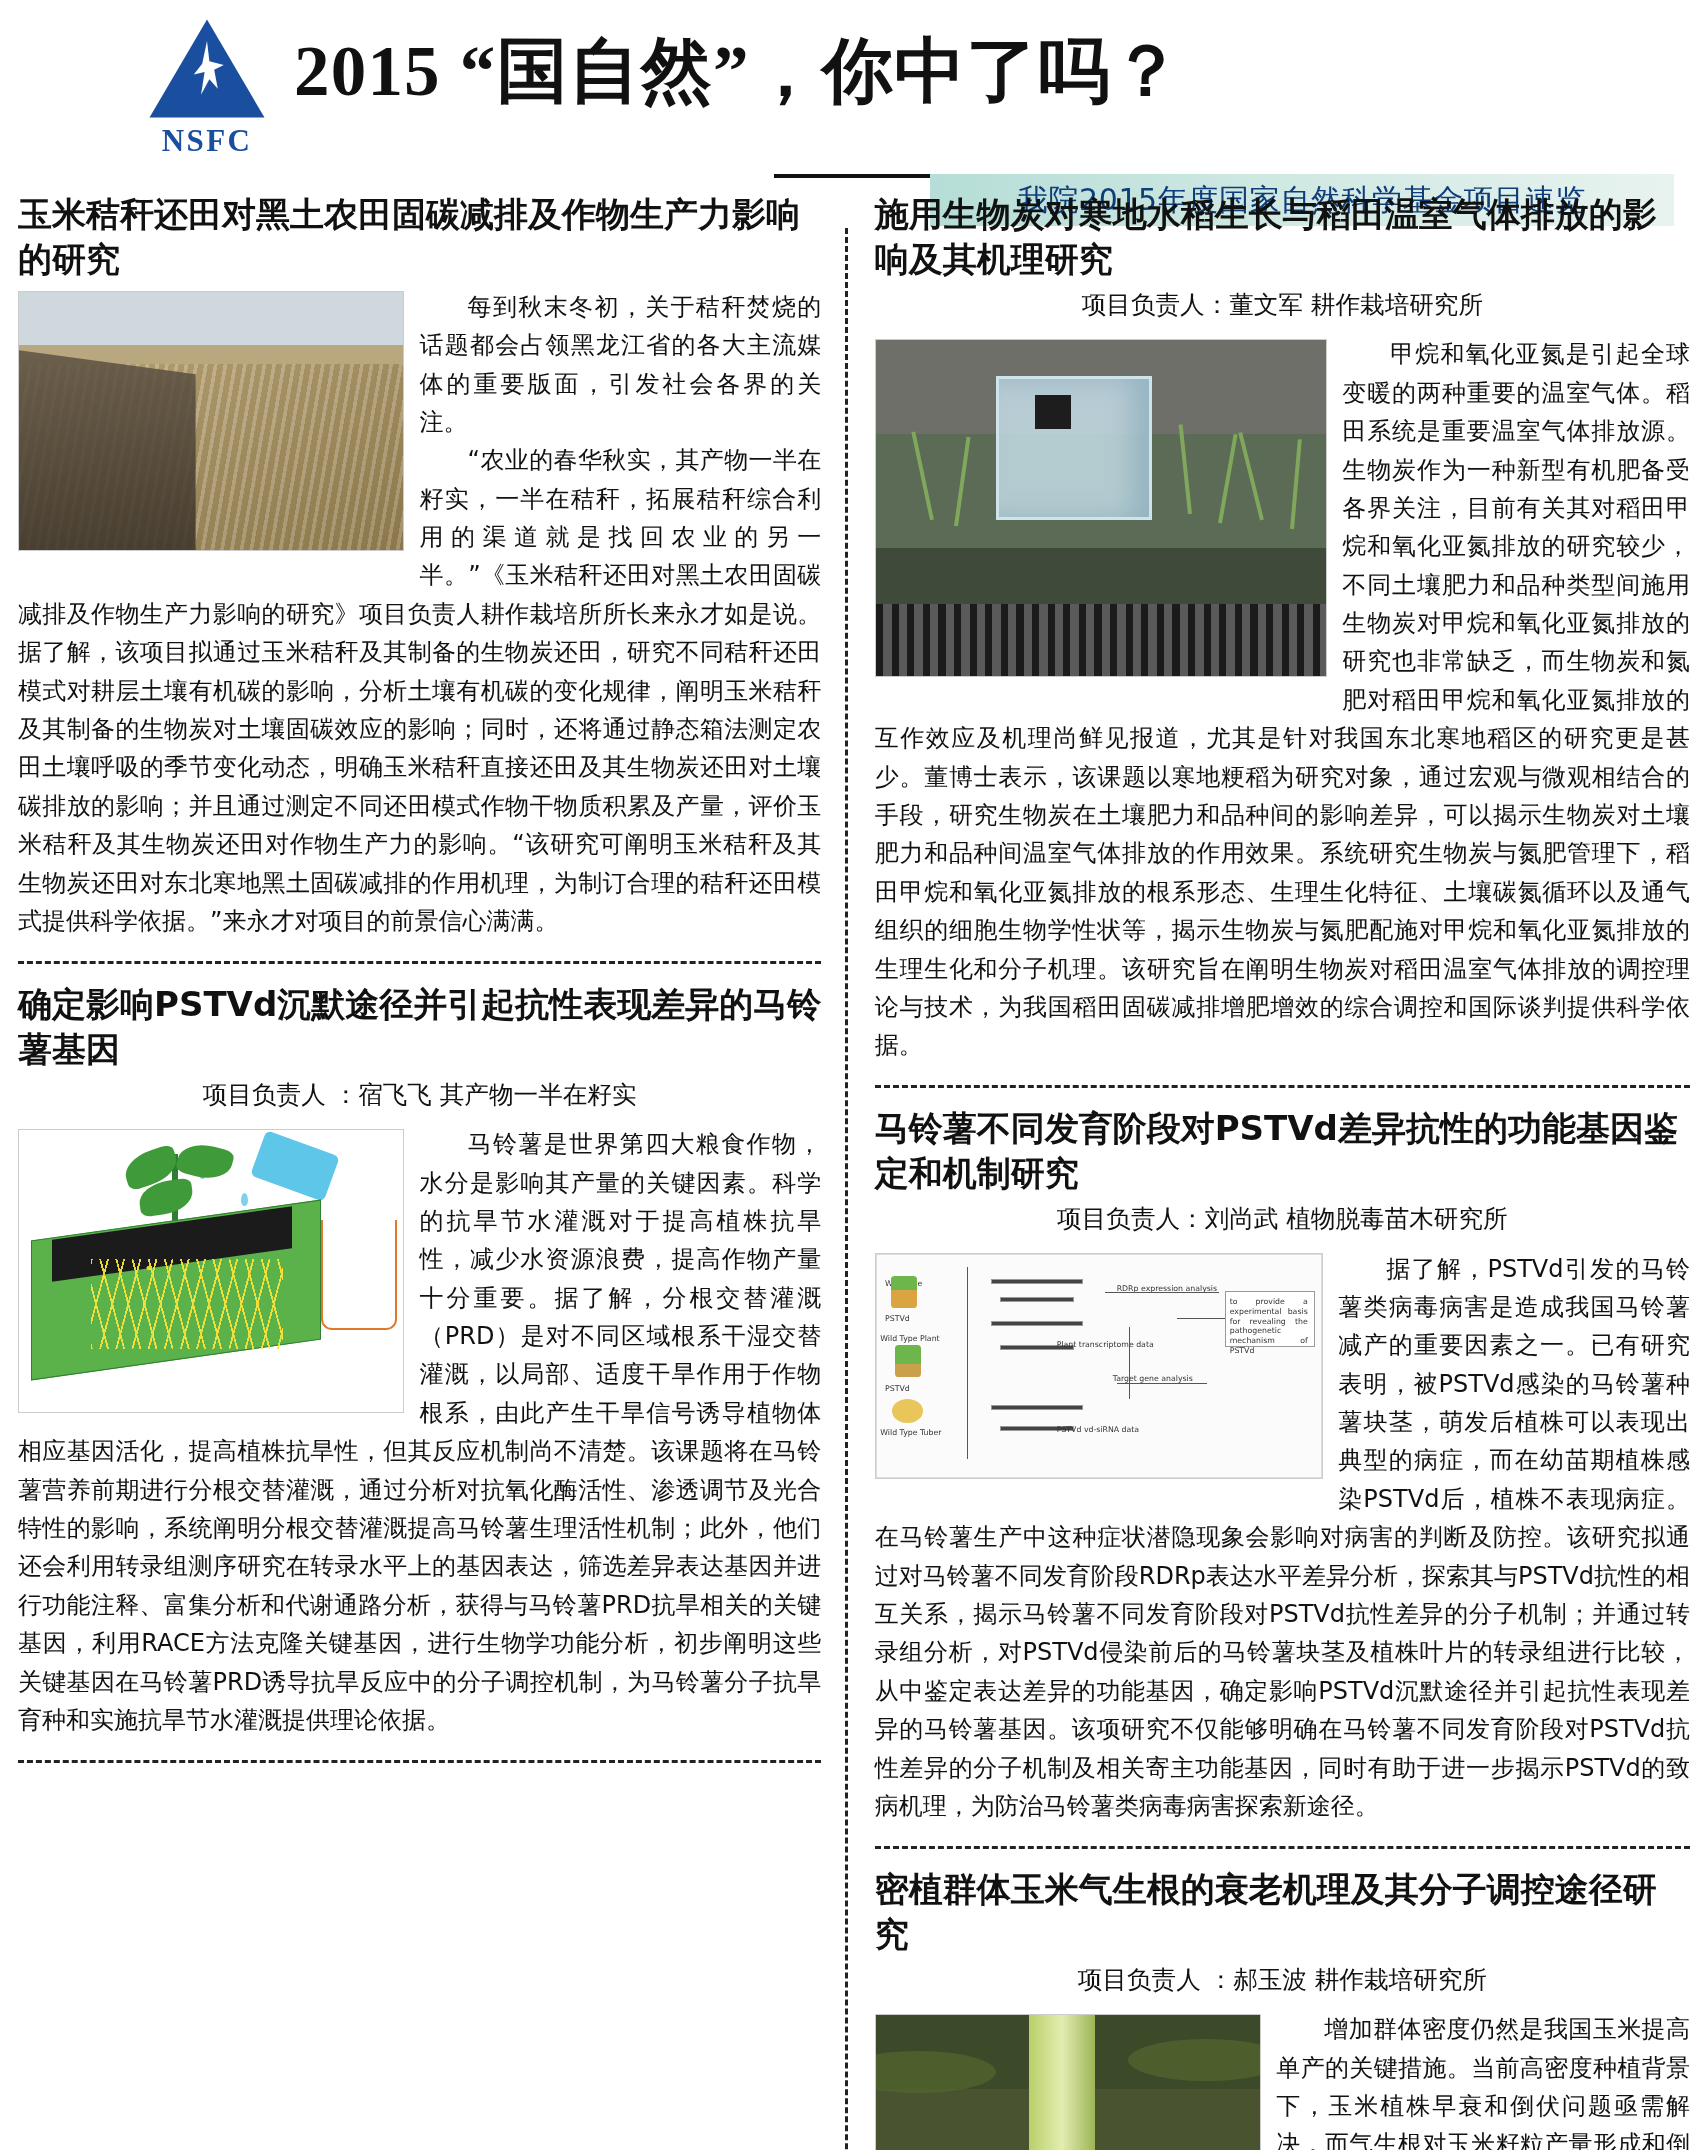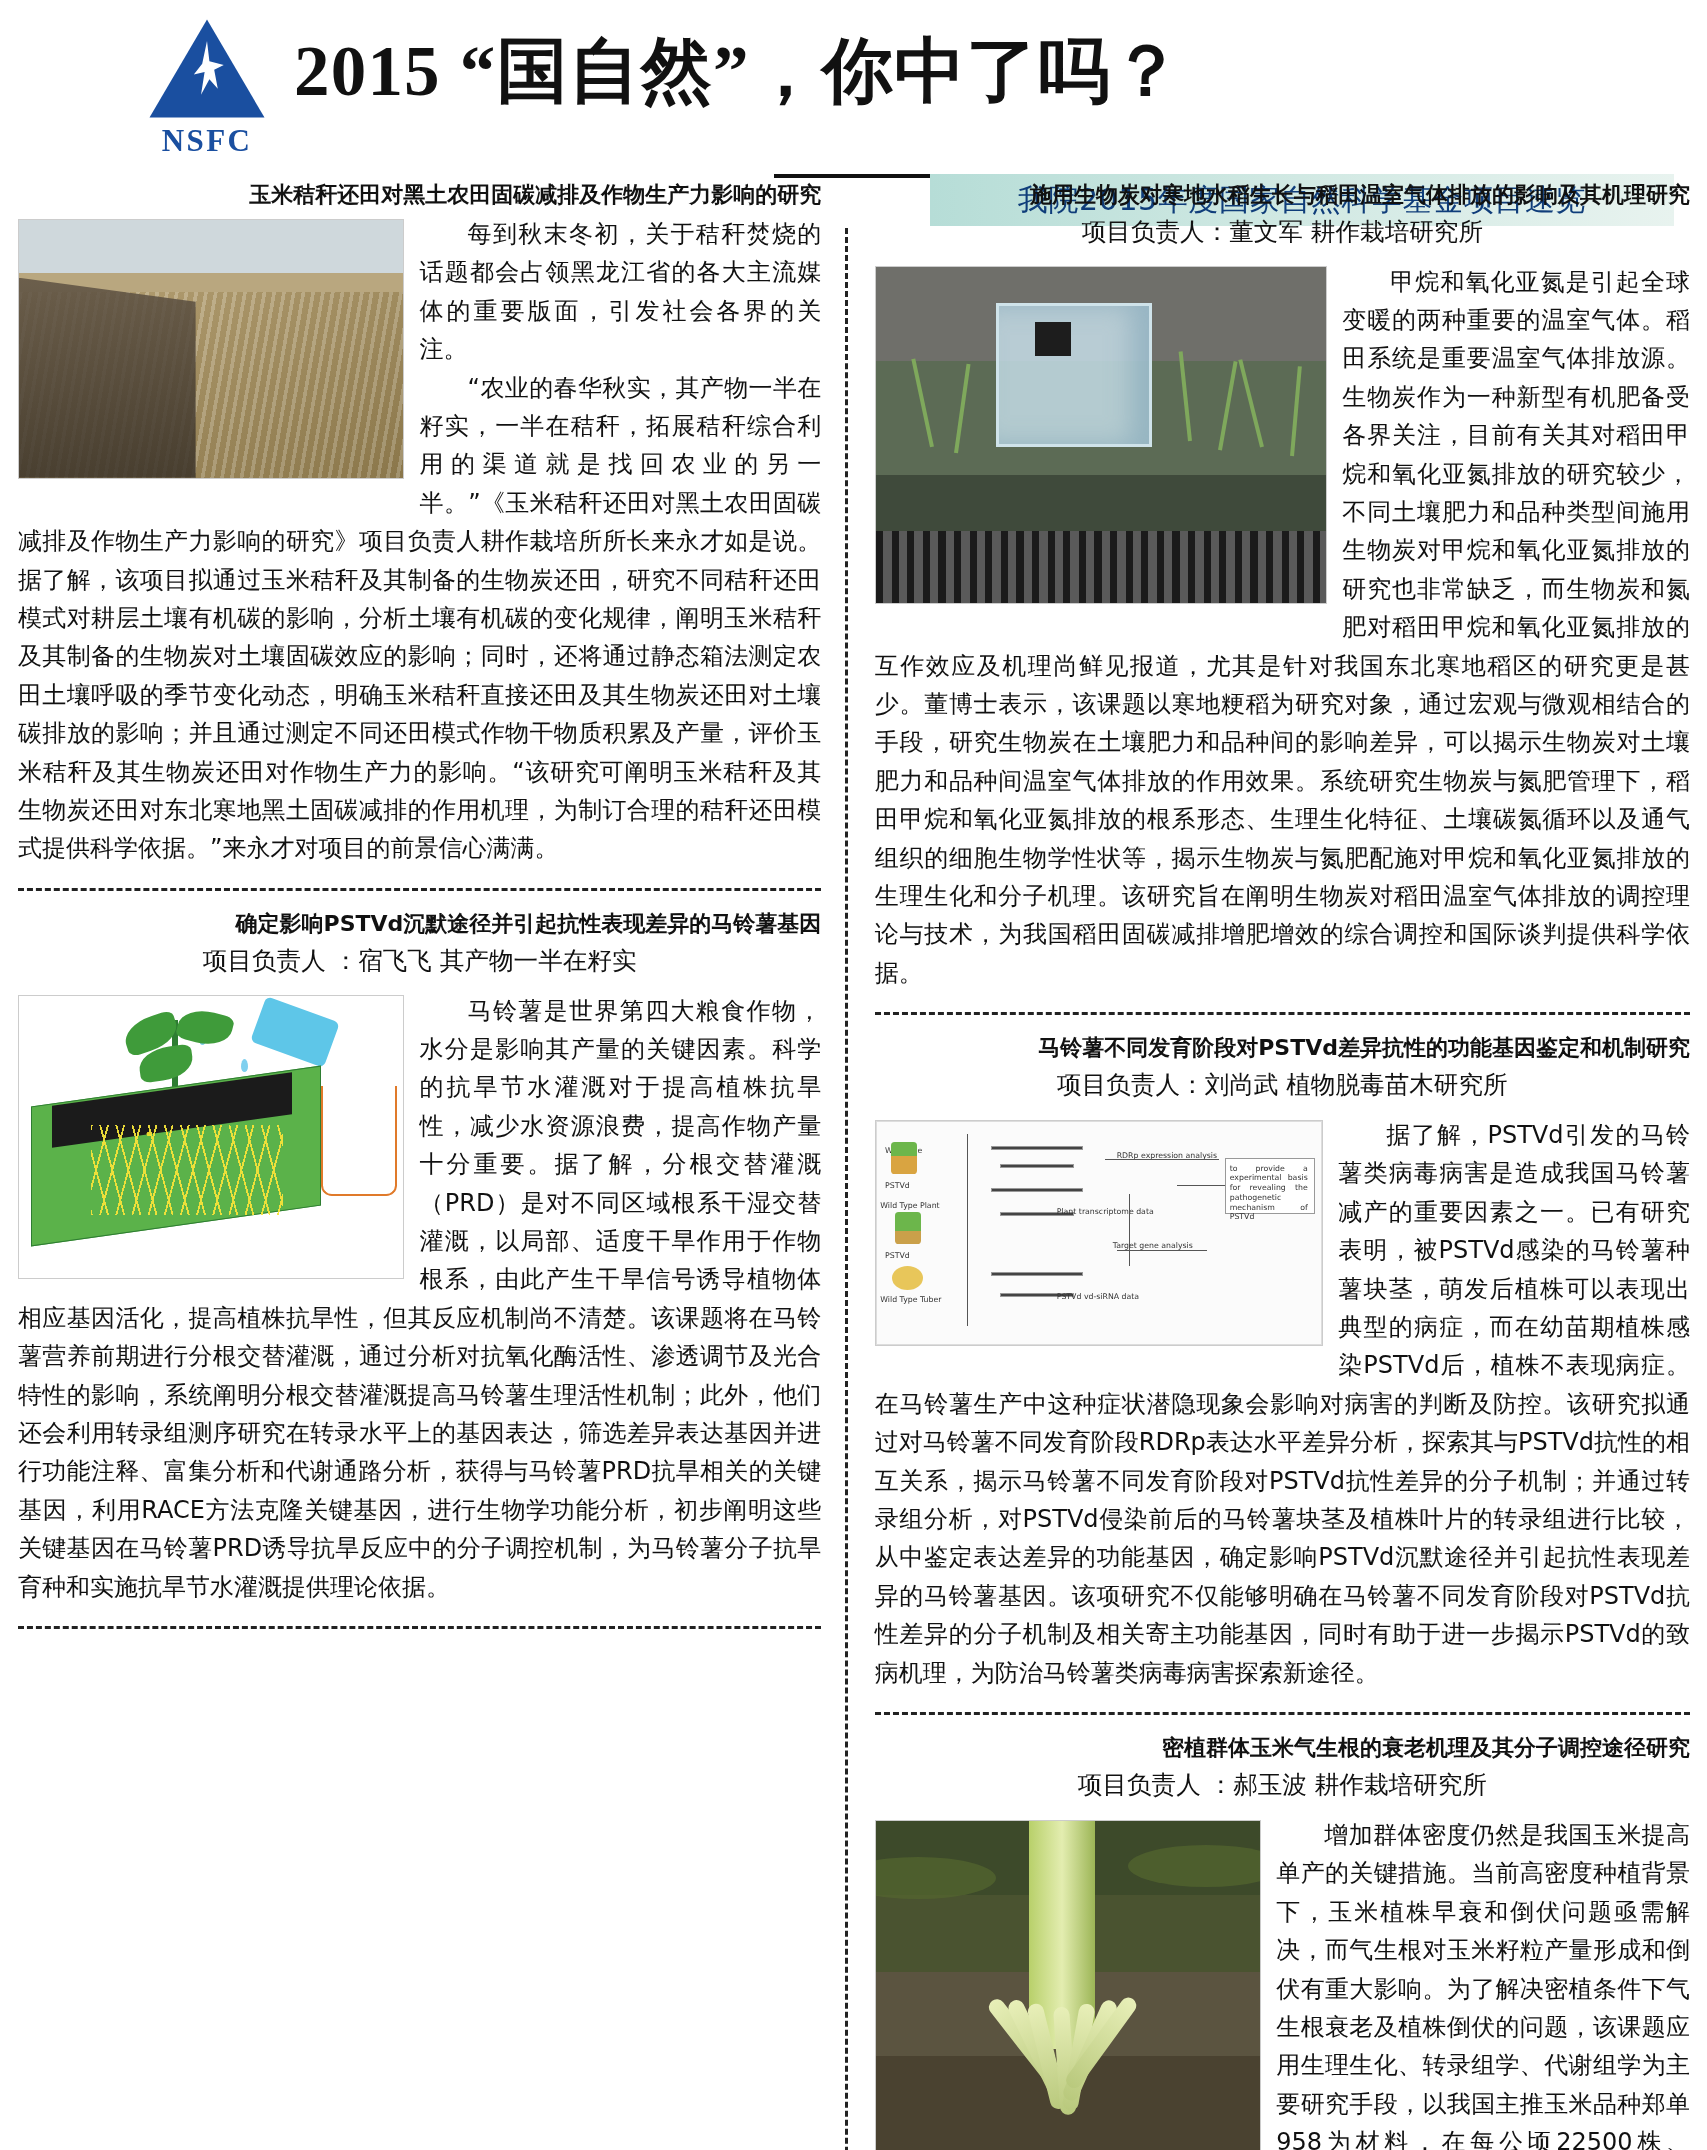--- a/index.html
+++ b/index.html
@@ -113,27 +113,27 @@
   .col-right { width: 840px; padding-left: 24px; }
 
   .article { position: relative; }
   .article + .hsep {
     border-top: 3px dashed #222;
     margin: 20.4px 0 18px 0;
     height: 0;
   }
 
   .art-title {
-    text-align: right;
+    text-align: left;
     font-family: "DejaVu Sans", "Liberation Sans", sans-serif;
     font-weight: bold;
-    font-size: 22px;
+    font-size: 34px;
     line-height: 1.32;
     color: #111;
-    margin: 0 0 6px 0;
+    margin: 12px 0 6px 0;
   }
   .art-leader {
     text-align: center;
     font-family: "DejaVu Sans", "Liberation Sans", sans-serif;
     font-size: 24.6px;
     line-height: 1.4;
     color: #111;
     margin: 0 0 13.2px 0;
   }
   .art-body {

